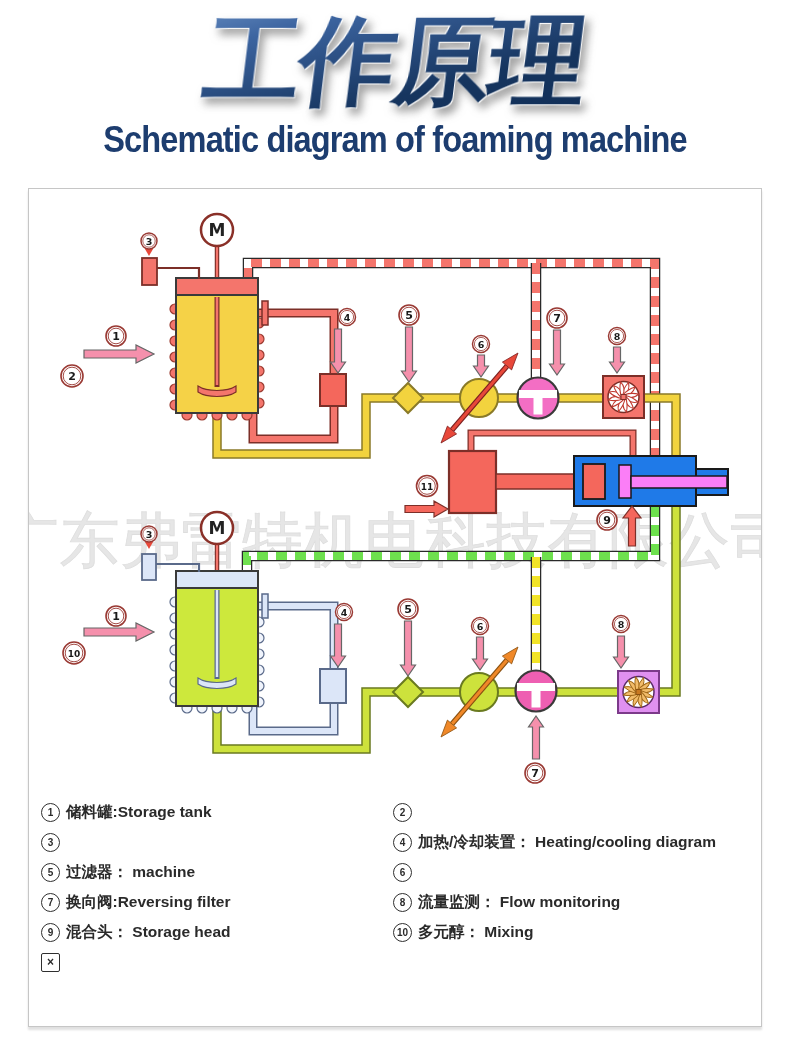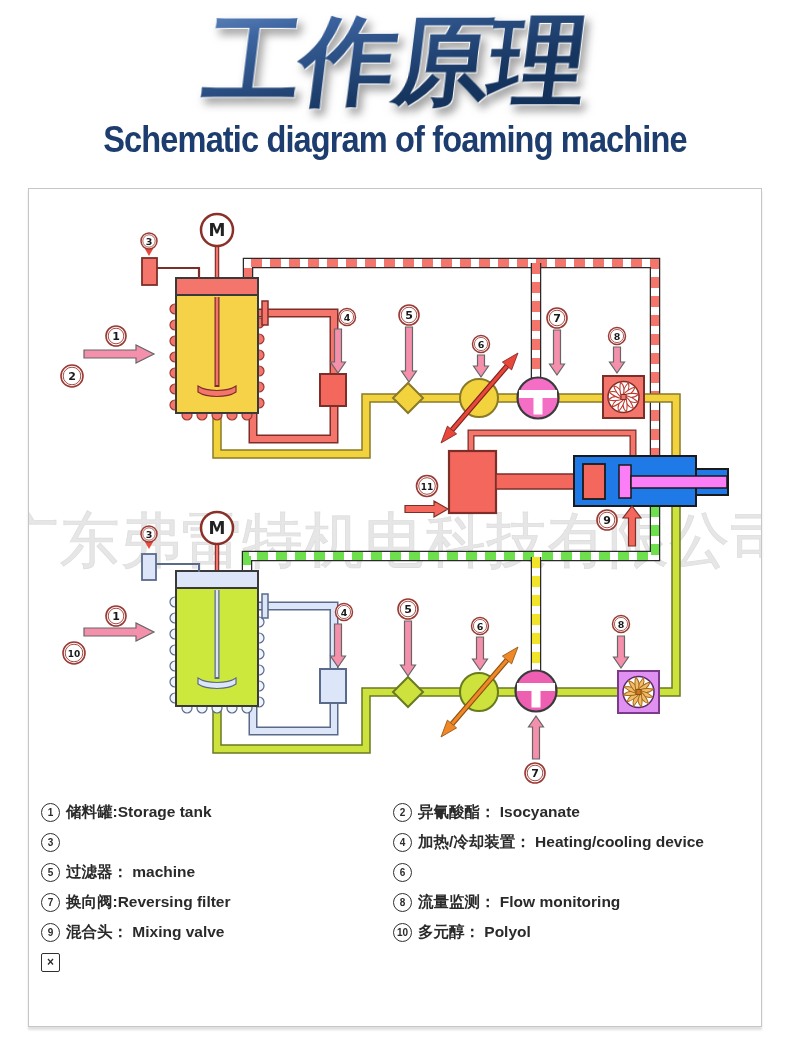--- a/index.html
+++ b/index.html
@@ -366,42 +366,41 @@
       <div class="lrow">
           <span class="lnum">5</span>
           <span>过滤器： machine</span>
         </div>
       <div class="lrow">
           <span class="lnum">7</span>
           <span>换向阀:Reversing filter</span>
         </div>
       <div class="lrow">
           <span class="lnum">9</span>
-          <span>混合头： Mixing valve</span>
+          <span>混合头： Storage head</span>
         </div>
       <div class="lrow">
           <span class="lnum box">×</span>
         </div>
     </div>
     <div class="legend-col legend-right">
       <div class="lrow">
           <span class="lnum">2</span>
-          <span>异氰酸酯： Isocyanate</span>
         </div>
       <div class="lrow">
           <span class="lnum">4</span>
-          <span>加热/冷却装置： Heating/cooling device</span>
+          <span>加热/冷却装置： Heating/cooling diagram</span>
         </div>
       <div class="lrow">
           <span class="lnum">6</span>
         </div>
       <div class="lrow">
           <span class="lnum">8</span>
           <span>流量监测： Flow monitoring</span>
         </div>
       <div class="lrow">
           <span class="lnum">10</span>
-          <span>多元醇： Polyol</span>
+          <span>多元醇： Mixing</span>
         </div>
     </div>
 
   </div>
 </div>
 
 </body></html>

